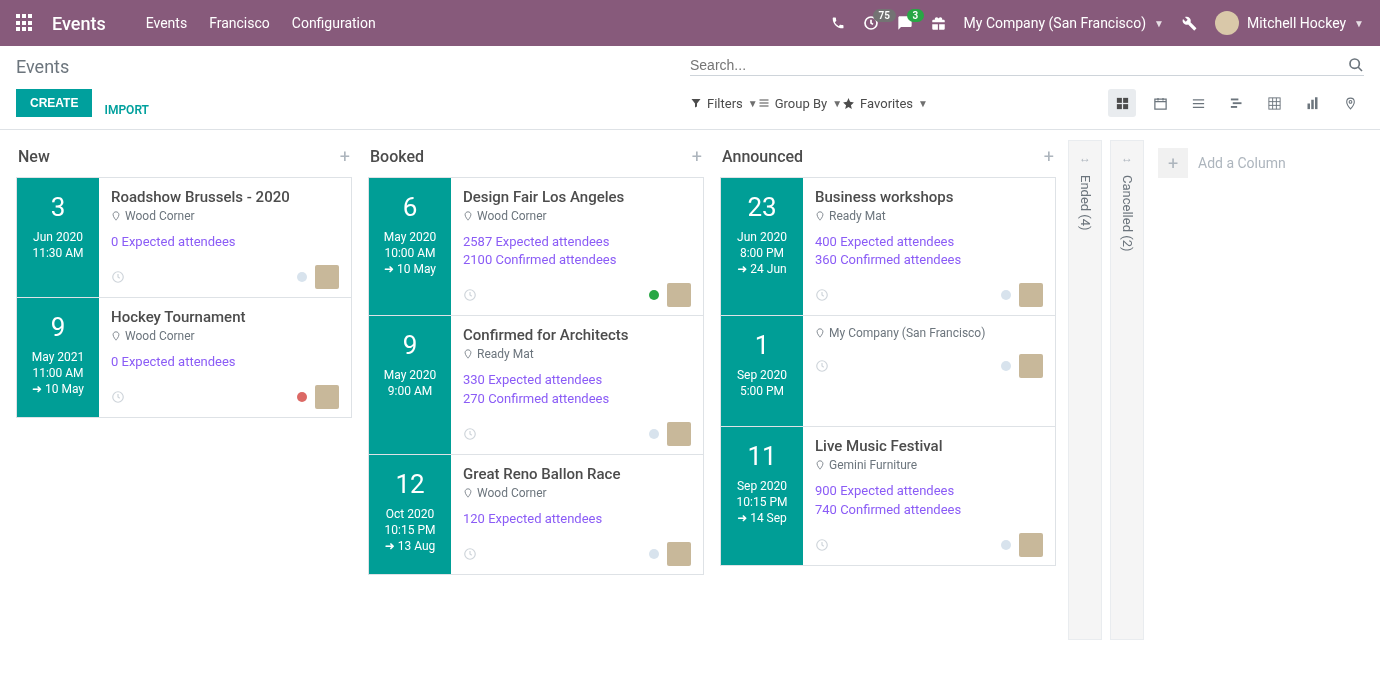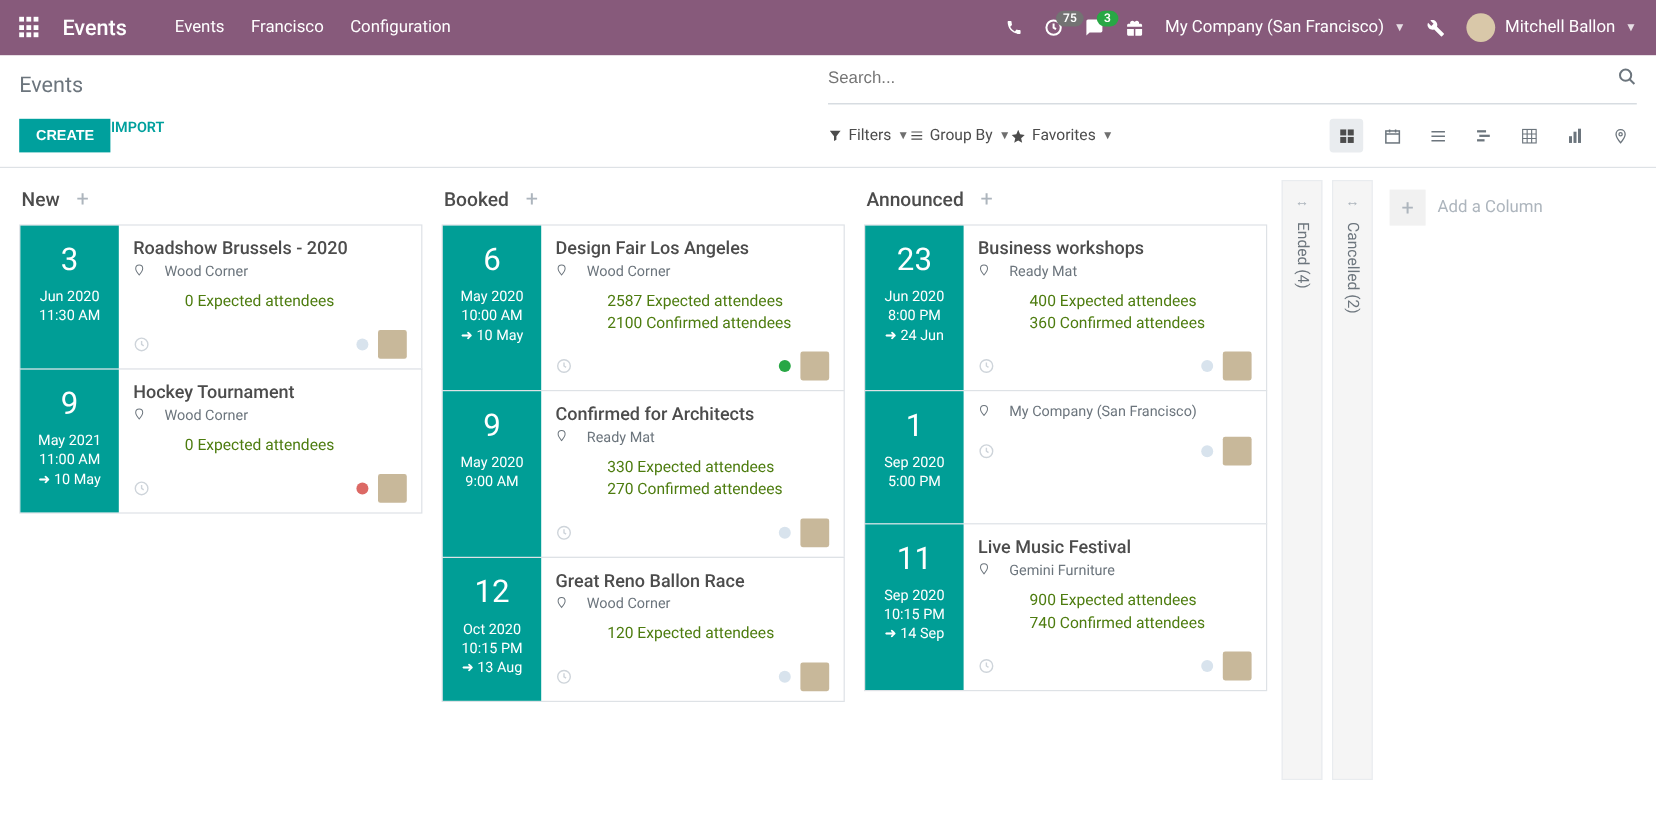--- a/index.html
+++ b/index.html
@@ -18,49 +18,49 @@
 .badge { position: absolute; top: -6px; left: 10px; background: #737373; color: #fff; border-radius: 9px; font-size: 10px; padding: 1px 6px; font-weight: 600; }
 .badge.green { background: #28a745; }
 .company-switch, .user-switch { display: flex; align-items: center; gap: 8px; cursor: pointer; }
 .avatar-sm { width: 24px; height: 24px; border-radius: 50%; background: #d9c8a9; display: inline-block; }
 .caret { font-size: 10px; opacity: .8; }
 
 
 .cp { border-bottom: 1px solid #dee2e6; }
 .cp-row1 { display: flex; align-items: center; padding: 10px 16px 6px; }
 .breadcrumb { font-size: 18px; color: #6c757d; flex: 0 0 50%; }
-.search-wrap { flex: 1; display: flex; border-bottom: 1px solid #ced4da; padding-bottom: 14px; }
+.search-wrap { flex: 1; display: flex; border-bottom: 1px solid #ced4da; padding-bottom: 2px; }
 .search-input { flex: 1; border: none; outline: none; font-size: 14px; color: #6c757d; background: transparent; }
 .search-icon { color: #6c757d; font-size: 16px; }
 
 .cp-row2 { display: flex; align-items: center; padding: 6px 16px 12px; }
-.cp-left { flex: 0 0 50%; display: flex; align-items: flex-start; }
+.cp-left { flex: 0 0 50%; display: flex; gap: 12px; align-items: flex-end; }
 .btn-create { background: #00a09d; color: #fff; border: none; padding: 7px 14px; font-weight: 600; font-size: 12px; cursor: pointer; }
 .btn-import { color: #00a09d; font-weight: 600; font-size: 12px; cursor: pointer; }
 .cp-mid { display: flex; color: #4c4c4c; font-size: 13px; }
 .cp-mid .fbtn { display: flex; align-items: center; gap: 5px; cursor: pointer; }
 .cp-right { margin-left: auto; display: flex; gap: 10px; align-items: center; }
 .view-btn { width: 28px; height: 28px; display: inline-flex; align-items: center; justify-content: center; cursor: pointer; color: #6c757d; border-radius: 3px; }
 .view-btn.active { background: #e9ecef; color: #4c4c4c; }
 
 
 .kanban { display: flex; padding: 10px 8px; gap: 0; height: calc(100% - 138px); overflow: auto; align-items: flex-start;}
 .kcol { width: 352px; padding: 0 8px; flex-shrink: 0; }
-.kcol-head { display: flex; align-items: center; padding: 6px 2px 10px; gap: 14px; }
+.kcol-head { display: flex; align-items: center; justify-content: space-between; padding: 6px 2px 10px; }
 .kcol-title { font-size: 16px; font-weight: 500; color: #4c4c4c; }
 .kcol-plus { color: #adb5bd; font-size: 18px; cursor: pointer; }
 
 .kcard { display: flex; border: 1px solid #dee2e6; background: #fff; margin-bottom: -1px; }
 .kdate { width: 82px; background: #009e96; color: #fff; text-align: center; padding: 14px 4px 10px; display: flex; flex-direction: column; align-items: center; font-size: 12px; }
 .kdate-day { font-size: 26px; font-weight: 400; margin-bottom: 6px; }
 .kdate-line { margin-top: 2px; }
 .kbody { flex: 1; padding: 10px 12px 8px; position: relative; min-height: 110px; }
 .ktitle { font-size: 15px; font-weight: 500; color: #4c4c4c; margin-bottom: 3px; }
-.kloc { color: #6c757d; font-size: 12px; display: flex; gap: 16px; margin-bottom: 10px; }
-.katt { color: #4d7c0f; font-size: 13px; line-height: 1.4; margin-left: 43px; }
+.kloc { color: #6c757d; font-size: 12px; display: flex; align-items: center; gap: 4px; margin-bottom: 10px; }
+.katt { color: #8b5cf6; font-size: 13px; line-height: 1.4; }
 .kfoot { display: flex; align-items: center; justify-content: space-between; margin-top: 14px; }
 .kclock { color: #ced4da; font-size: 14px; }
 .kfoot-right { display: flex; align-items: center; gap: 8px; }
 .kdot { width: 10px; height: 10px; border-radius: 50%; background: #d8e3ed; display: inline-block; }
 .kdot.green { background: #28a745; }
 .kdot.red { background: #dc6965; }
 .kavatar { width: 24px; height: 24px; background: #c8b89a; border-radius: 2px; display: inline-block; }
 
 
 .kfold { width: 34px; background: #f5f5f5; border: 1px solid #e9ecef; margin: 0 4px; padding: 10px 0; display: flex; flex-direction: column; align-items: center; cursor: pointer; flex-shrink: 0; height: 500px;}
@@ -123,21 +123,21 @@
       <span>My Company (San Francisco)</span>
       <span class="caret">▼</span>
     </div>
     <div class="icon-btn">
       <svg width="15" height="15" viewBox="0 0 24 24" fill="#fff">
           <path d="M22.7 19l-9.1-9.1c.9-2.3.4-5-1.5-6.9-2-2-5-2.4-7.4-1.3L9 6 6 9 1.6 4.7C.4 7.1.9 10.1 2.9 12.1c1.9 1.9 4.6 2.4 6.9 1.5l9.1 9.1c.4.4 1 .4 1.4 0l2.3-2.3c.5-.4.5-1.1.1-1.4z"></path>
         </svg>
     </div>
     <div class="user-switch">
       <span class="avatar-sm"></span>
-      <span>Mitchell Ballon</span>
+      <span>Mitchell Hockey</span>
       <span class="caret">▼</span>
     </div>
   </div>
 </div>
 
 <div class="cp">
   <div class="cp-row1">
     <div class="breadcrumb">Events</div>
     <div class="search-wrap">
       <input class="search-input" placeholder="Search..." style="">

